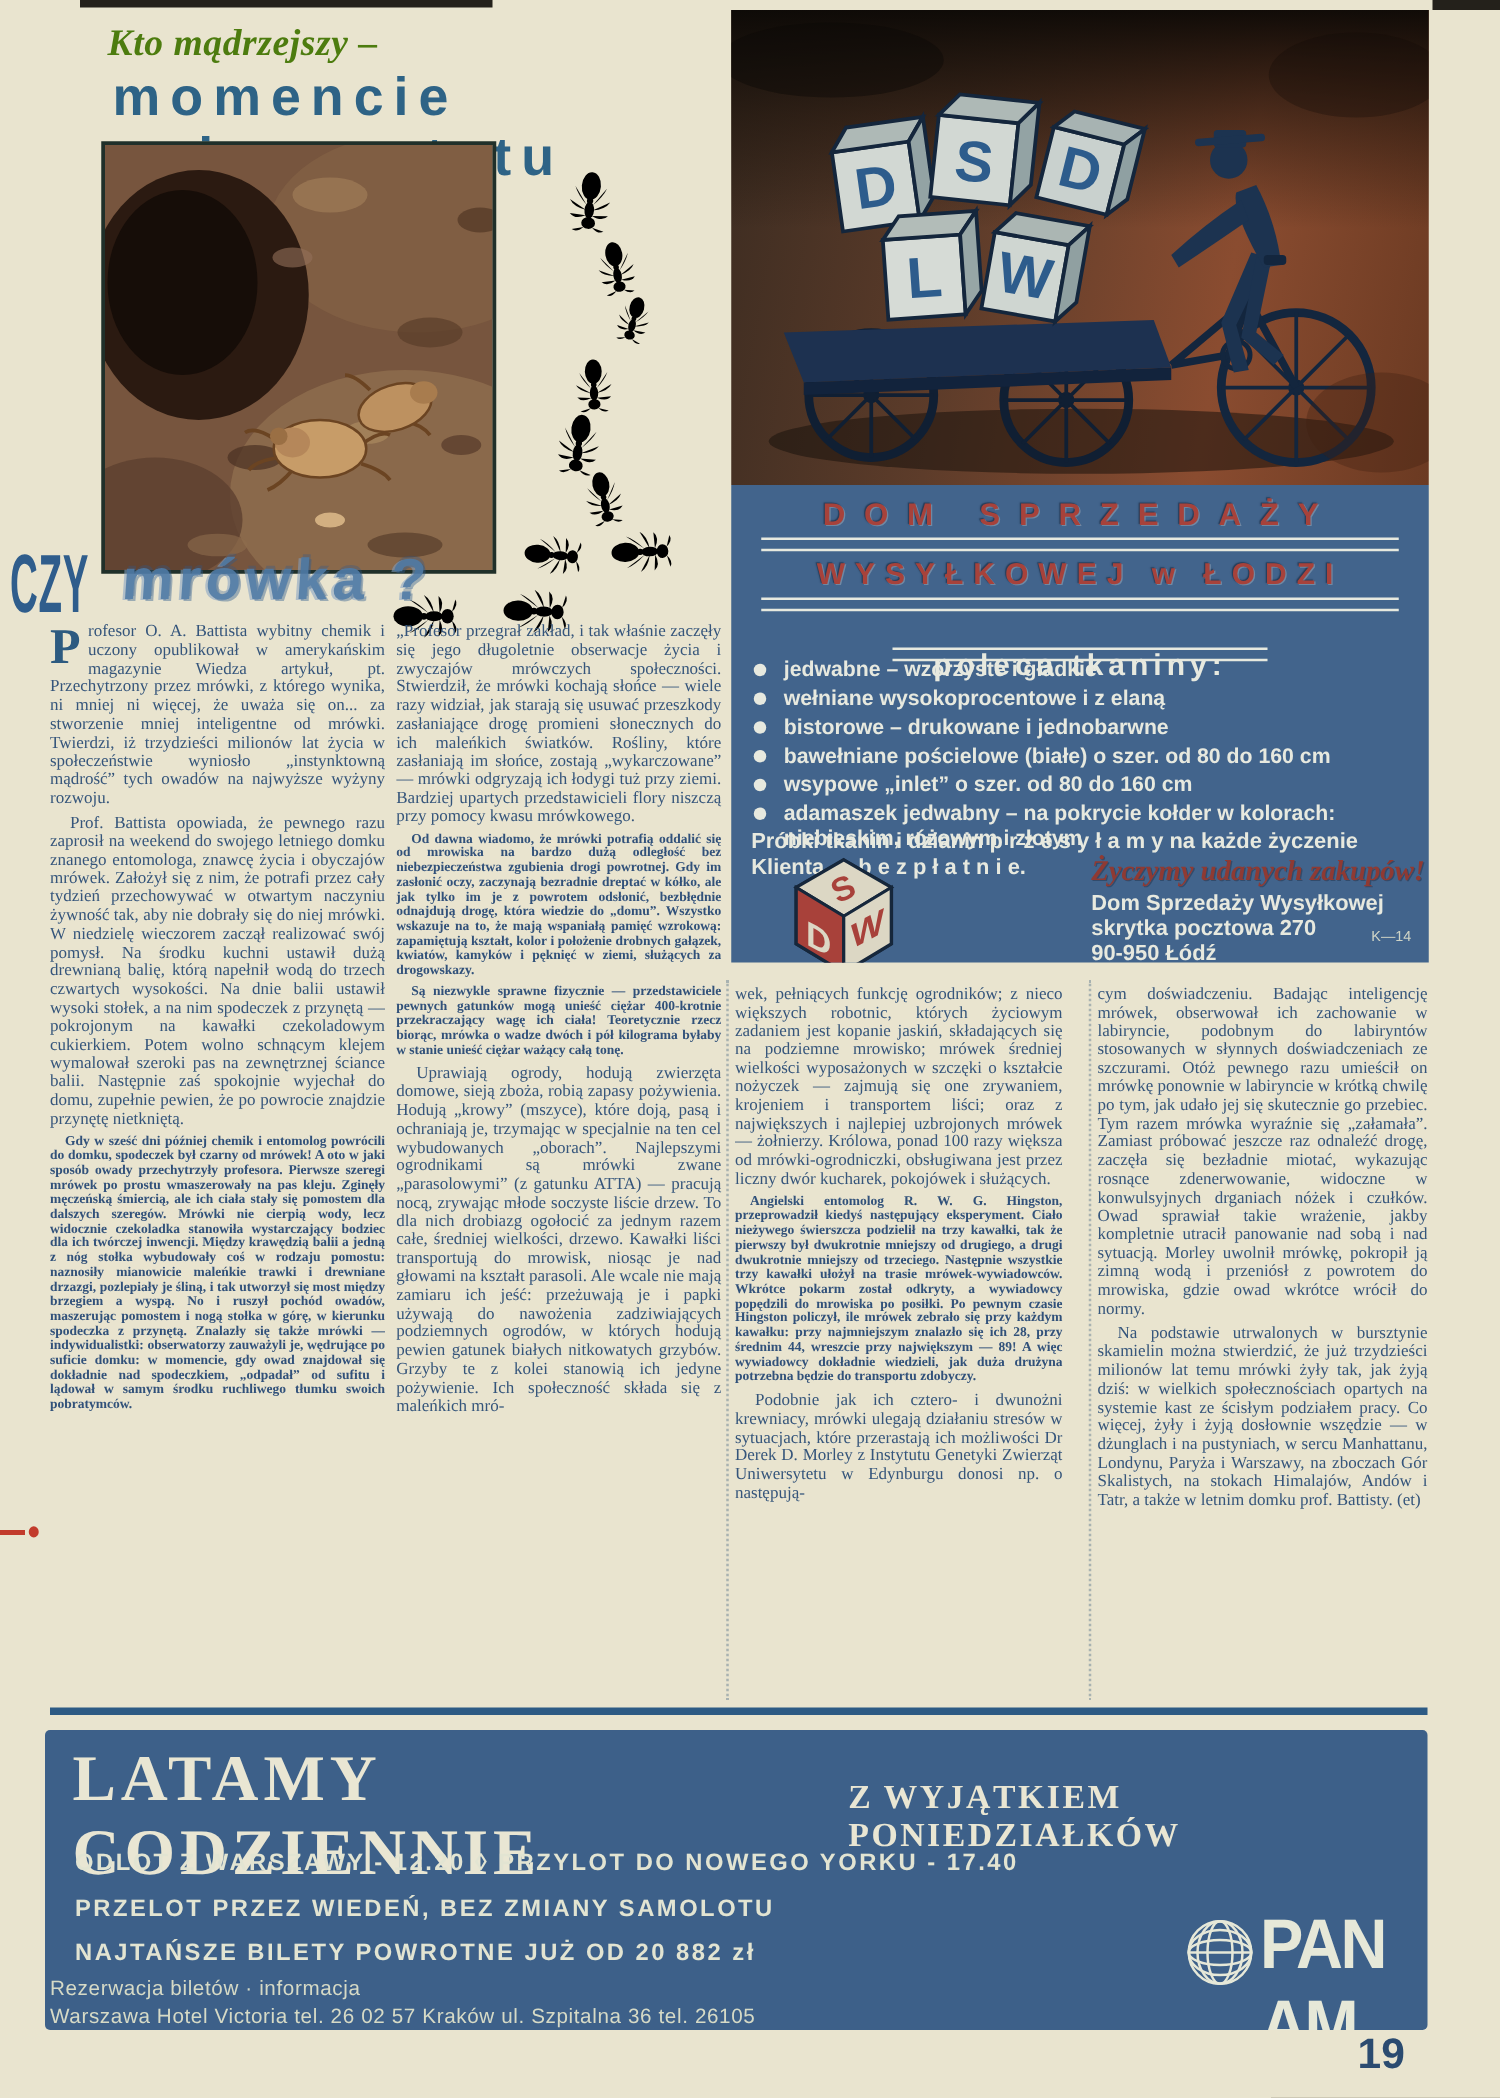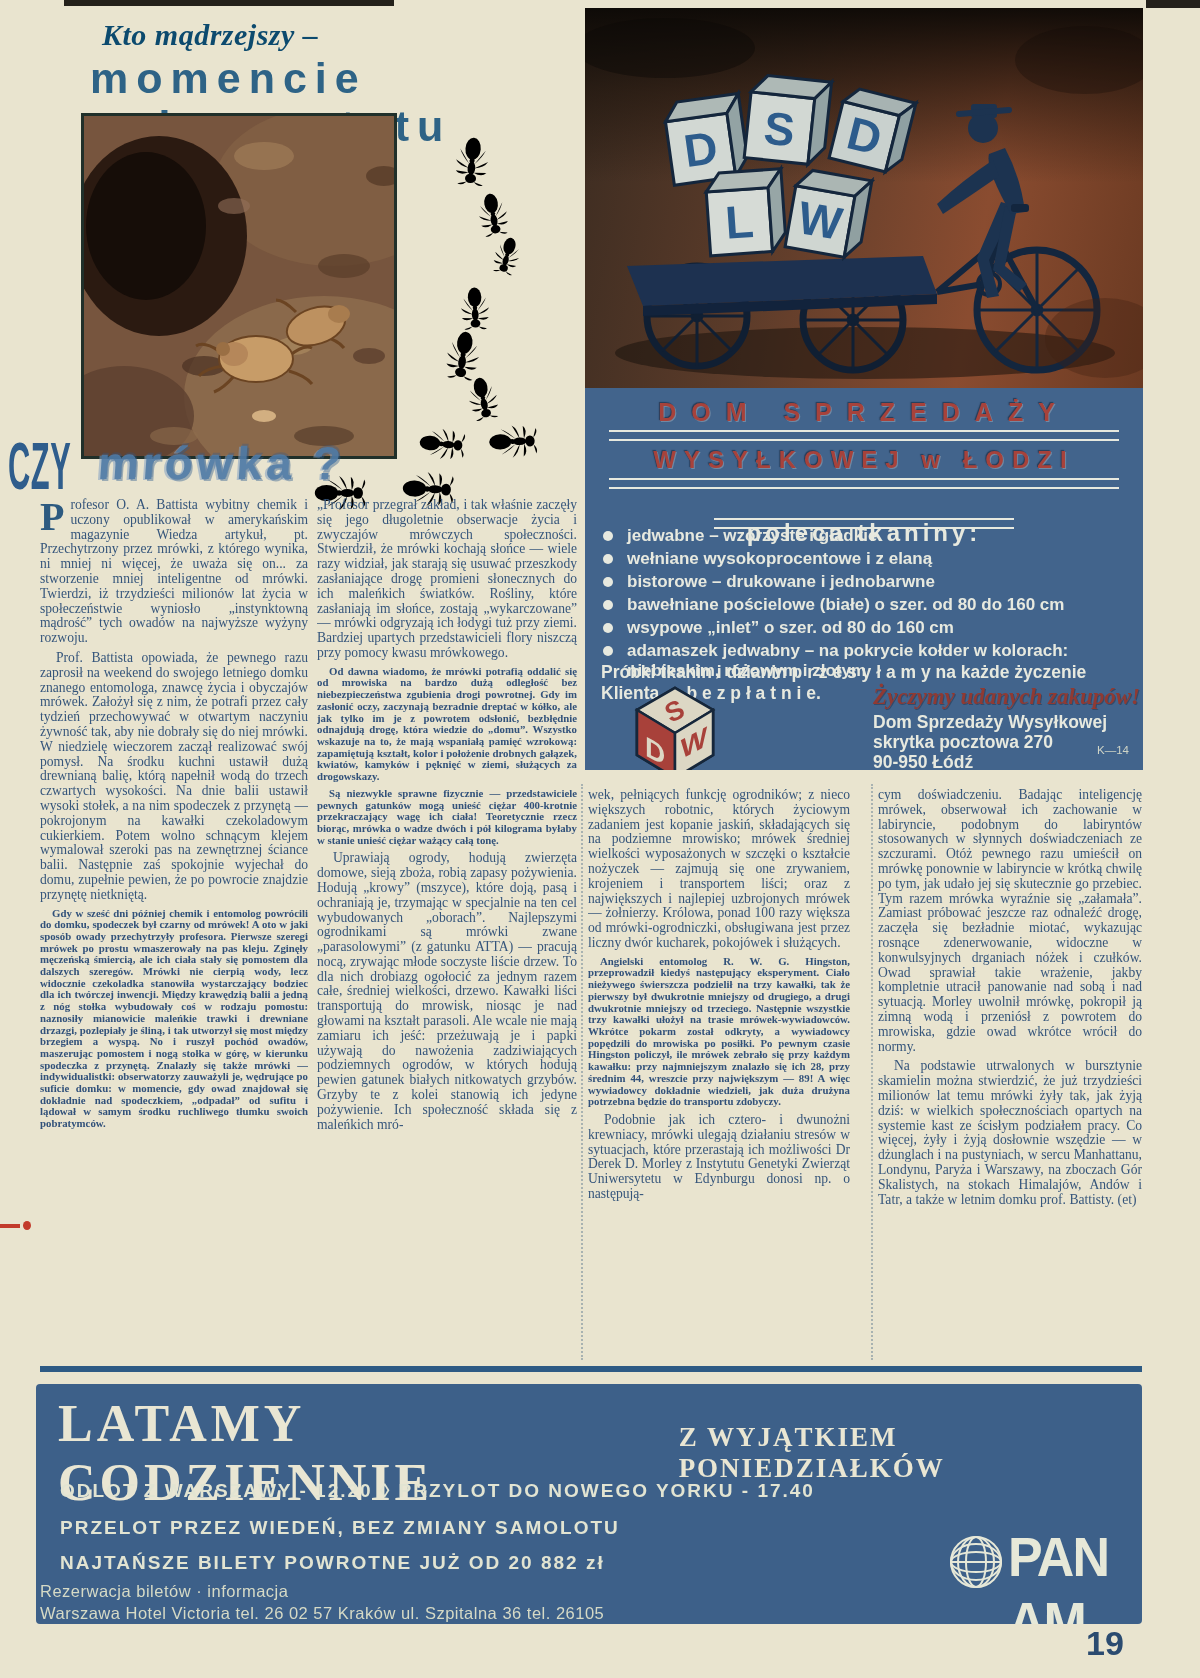--- a/index.html
+++ b/index.html
@@ -4,21 +4,21 @@
 <style>
   html,body{margin:0;padding:0;background:#b9b4a2;}
   .pg{position:relative;width:1200px;height:1678px;background:#e9e4cf;overflow:hidden;
       font-family:"Liberation Serif",serif;margin:0 auto;}
 
   
   .strip{position:absolute;background:#24211b;}
 
   
   .kicker{position:absolute;left:86px;top:18px;font:italic 700 30px "Liberation Serif",serif;
-          color:#0c4a6e;letter-spacing:.5px;margin-left:16px;}
+          color:#4d7c0f;letter-spacing:.5px;}
   .hline{position:absolute;left:90px;font:700 43px "Liberation Sans",sans-serif;
          color:#2e6386;letter-spacing:8px;}
 
   
   .photo{position:absolute;left:84px;top:116px;width:310px;height:340px;
          outline:3px solid #20302a;background:#6e4e3a;}
   .photo svg{display:block;width:100%;height:100%;}
 
   
   .czy{position:absolute;left:8px;top:428px;font:700 56px "Liberation Sans",sans-serif;

